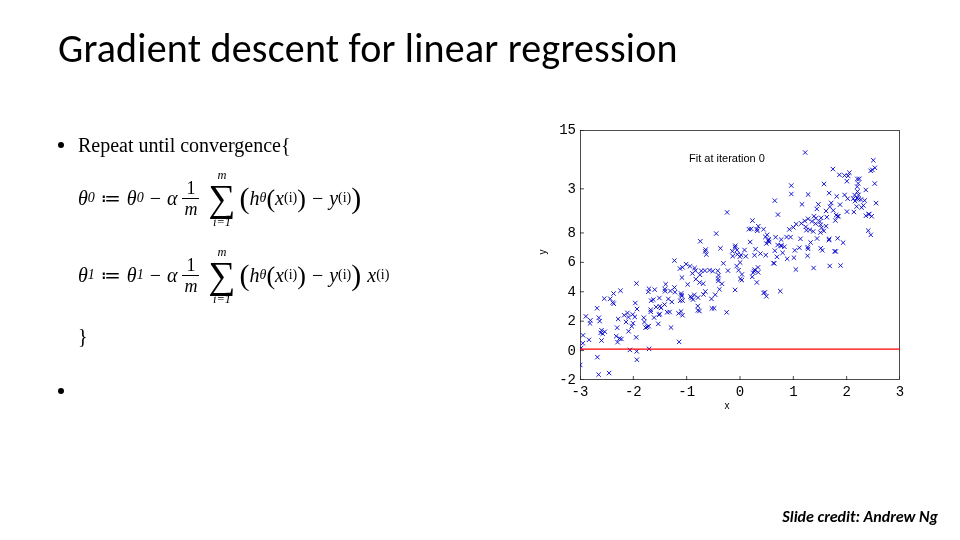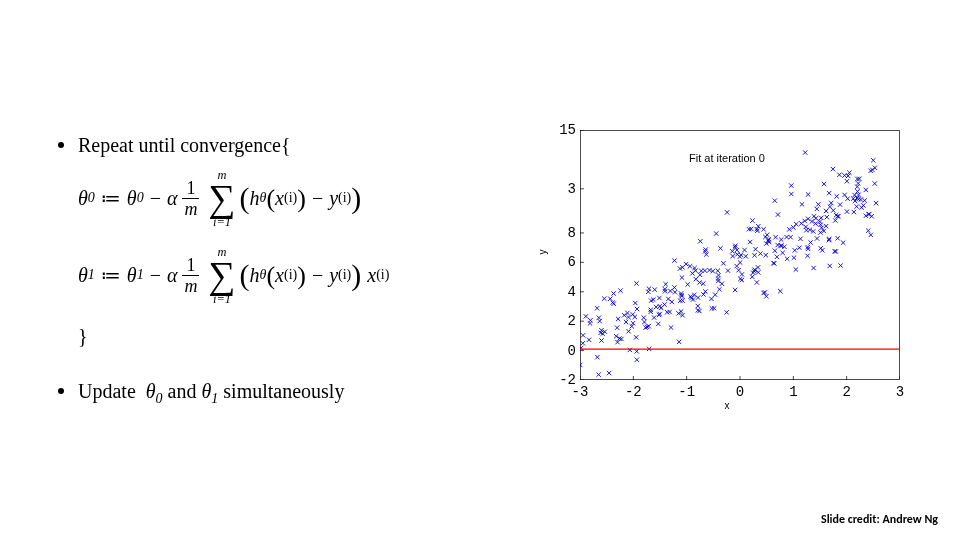--- a/index.html
+++ b/index.html
@@ -130,31 +130,33 @@
     top: 140px;
     transform: translateY(-50%) rotate(-90deg);
     font-family: Arial, sans-serif;
     font-size: 10px;
   }
   .credit {
     position: absolute;
     right: 22px;
     bottom: 14px;
     font-family: Calibri, Arial, sans-serif;
-    font-size: 12px;
+    font-size: 16px;
     font-weight: 600;
     color: #000;
+    font-style: italic;
   }
   svg { display: block; }
 </style>
 </head>
 <body>
 
 <div class="slide">
 
+  <div class="title">Gradient descent for linear regression</div>
 
   <div class="body-left">
 
     <div class="bullet-row">
       <span class="bullet-dot"></span>
       <span class="math-line">Repeat until convergence{</span>
     </div>
 
     <div class="bullet-row" style="margin: 10px 0 18px;">
       <span class="bullet-dot hidden"></span>
@@ -239,23 +241,20 @@
 
     <div class="bullet-row">
       <span class="bullet-dot hidden"></span>
       <span class="math-line">}</span>
     </div>
 
     <div style="height:22px"></div>
 
     <div class="bullet-row">
       <span class="bullet-dot"></span>
-      <span class="math-line">
-        <span>Update&nbsp;&nbsp;</span><span class="ital">θ</span><span class="sub ital">0</span><span> and </span><span class="ital">θ</span><span class="sub ital">1</span><span> simultaneously</span>
-      </span>
     </div>
 
   </div>
 
   <div class="chart-wrap">
     <div class="chart-title">Fit at iteration 0</div>
     <div class="chart-plot">
       <svg id="scatter-svg" width="320" height="250">
           <rect x="0.5" y="0.5" width="319" height="249" fill="none" stroke="#000" stroke-width="0.7"></rect>
           <line x1="0" x2="0" y1="250" y2="246" stroke="#000" stroke-width="0.7"></line>

